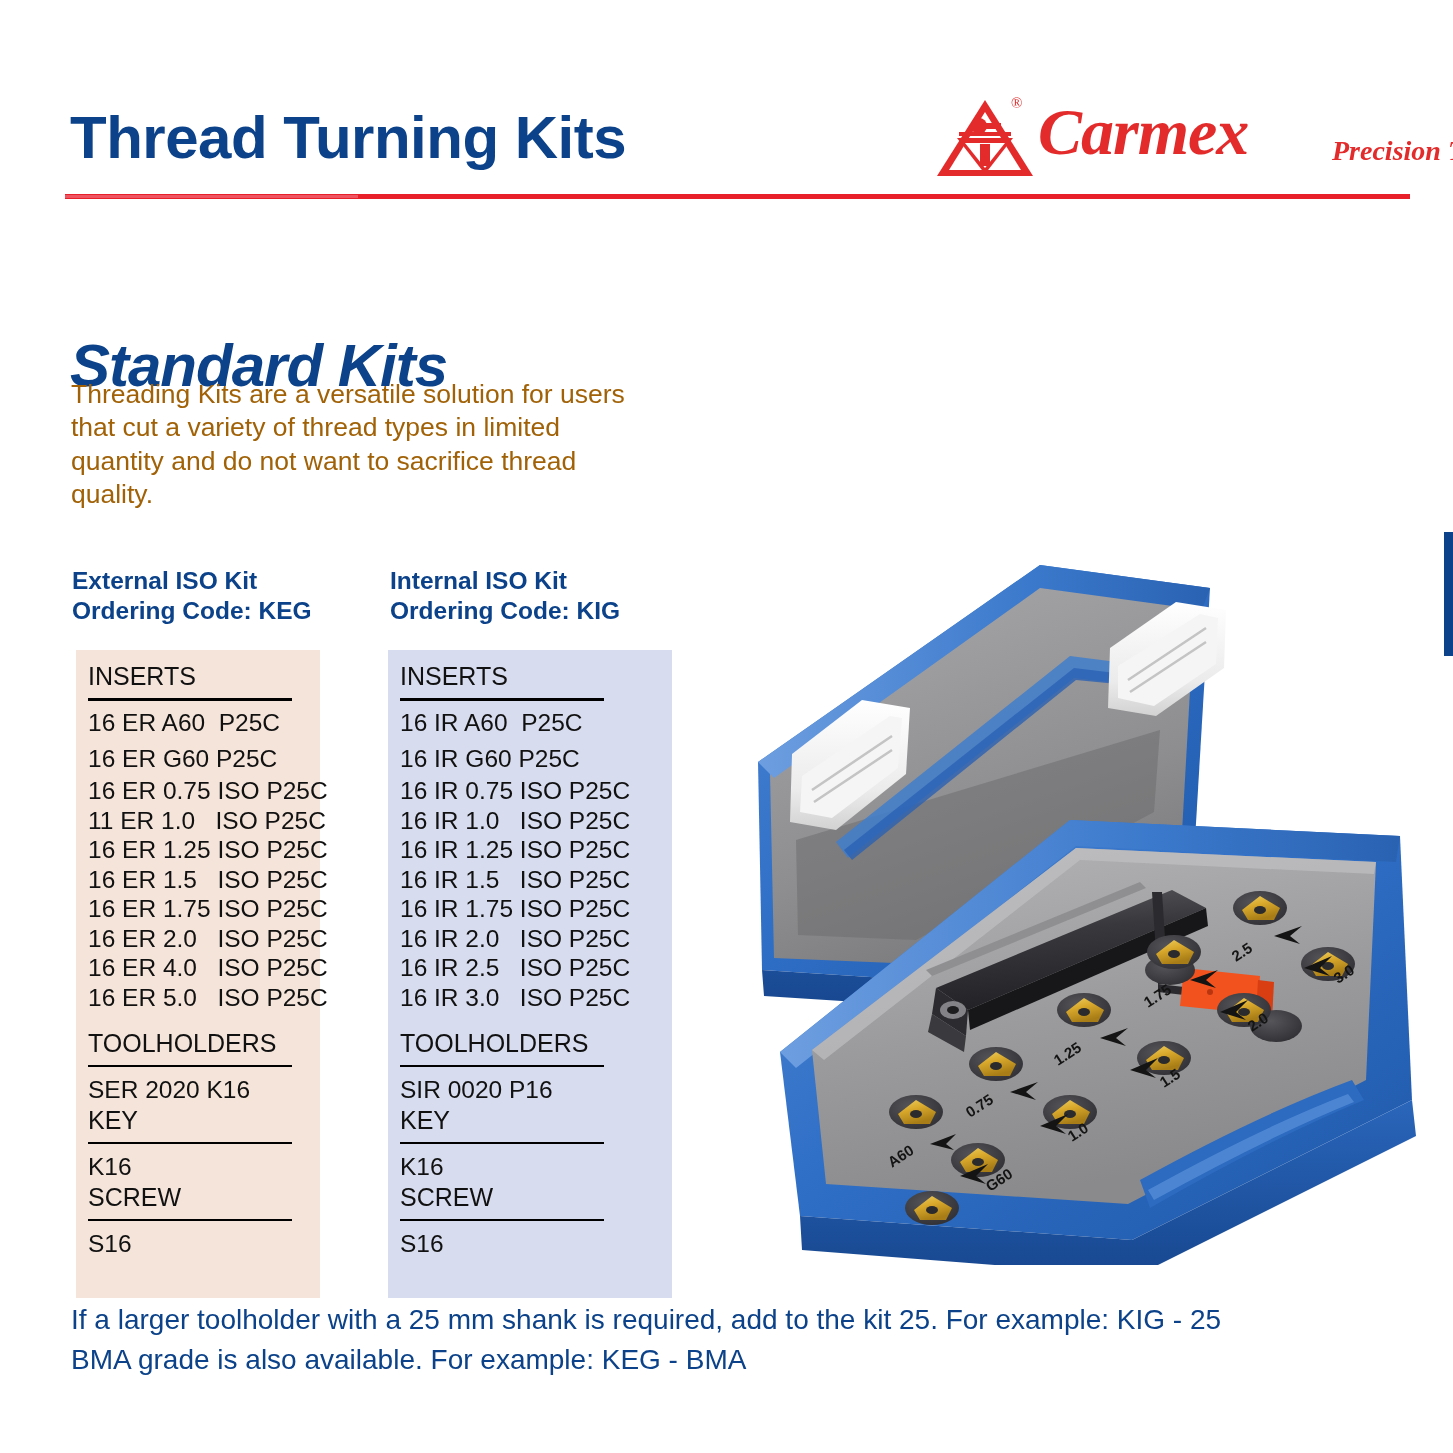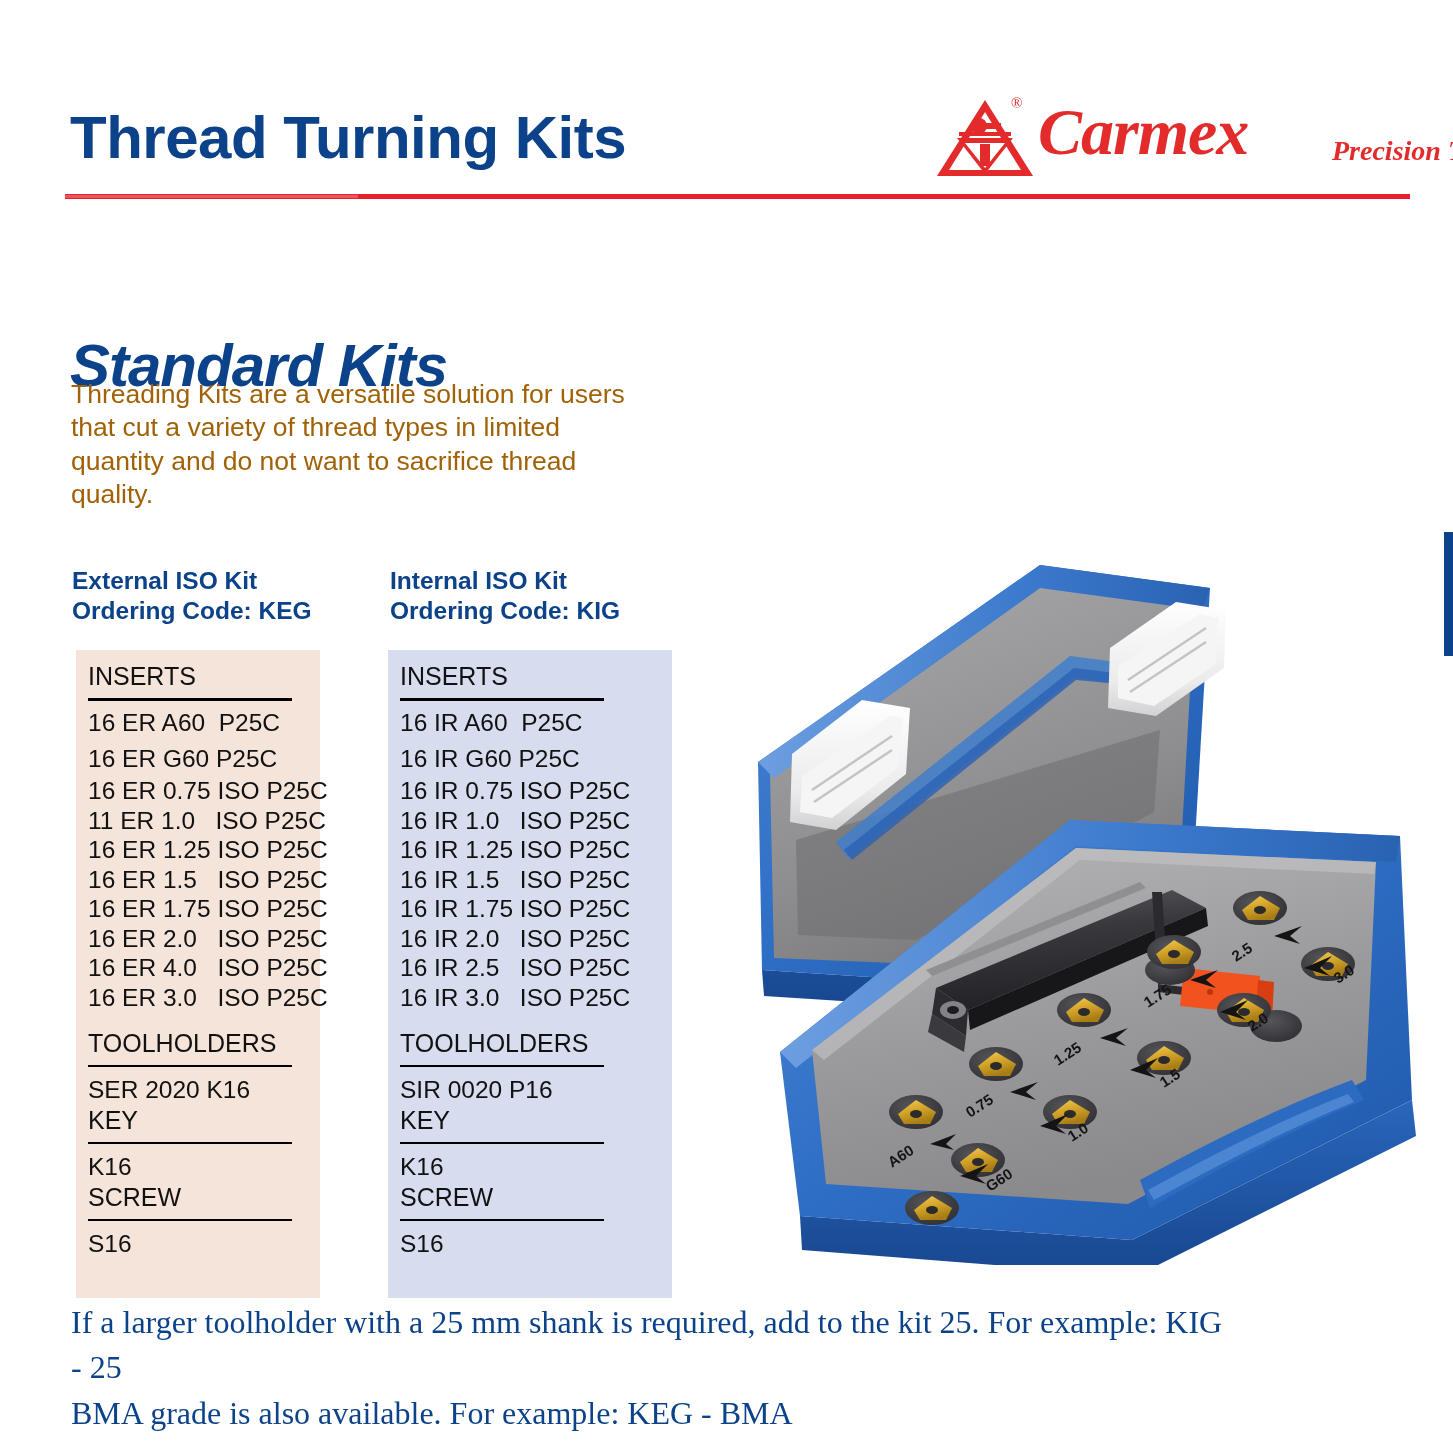--- a/index.html
+++ b/index.html
@@ -170,24 +170,23 @@
   }
   .row-tight { padding: 2.5px 0 2.5px 0; }
   .gap-md { height: 18px; }
 
   
   #footer-note {
     position: absolute;
     left: 71px;
     top: 1300px;
     width: 1160px;
-    font-size: 32px;
+    font-size: 28px;
     color: #0b4289;
     line-height: 1.42;
-    font-family: Liberation Serif, serif;
   }
 
   
   #edge-tab {
     position: absolute;
     right: 0;
     top: 532px;
     width: 9px;
     height: 124px;
     background: #0b4289;
@@ -252,21 +251,21 @@
   <div class="rule"></div>
   <div class="row">16 ER A60  P25C</div>
   <div class="row">16 ER G60 P25C</div>
   <div class="row row-tight">16 ER 0.75 ISO P25C</div>
   <div class="row row-tight">11 ER 1.0   ISO P25C</div>
   <div class="row row-tight">16 ER 1.25 ISO P25C</div>
   <div class="row row-tight">16 ER 1.5   ISO P25C</div>
   <div class="row row-tight">16 ER 1.75 ISO P25C</div>
   <div class="row row-tight">16 ER 2.0   ISO P25C</div>
   <div class="row row-tight">16 ER 4.0   ISO P25C</div>
-  <div class="row row-tight">16 ER 3.0   ISO P25C</div>
+  <div class="row row-tight">16 ER 5.0   ISO P25C</div>
   <div class="gap-md"></div>
   <div class="sec-label">TOOLHOLDERS</div>
   <div class="rule"></div>
   <div class="row">SER 2020 K16</div>
   <div class="sec-label">KEY</div>
   <div class="rule"></div>
   <div class="row">K16</div>
   <div class="sec-label">SCREW</div>
   <div class="rule"></div>
   <div class="row">S16</div>

